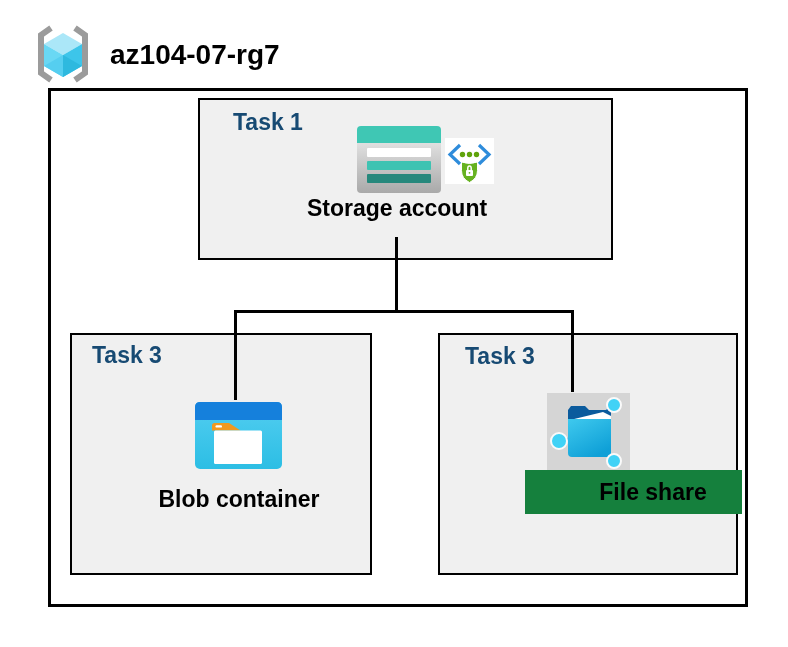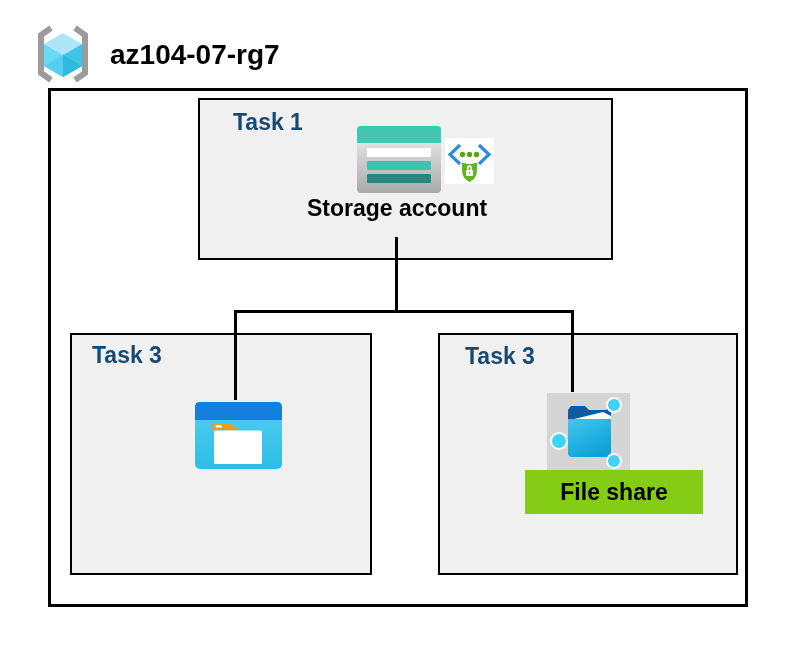--- a/index.html
+++ b/index.html
@@ -28,21 +28,21 @@
     position:absolute; left:110px; top:41px; color:#000000;
     font-weight:bold; font-size:28px; line-height:1; white-space:nowrap;
   }
   .icon-wrap { position:absolute; line-height:0; }
   .fs-icon-bg {
     position:absolute; left:107px; top:58px; width:83px; height:77px;
     background:#D5D5D5;
   }
   .fs-label-bg {
     position:absolute; left:85px; top:135px; width:178px; height:44px;
-    background:#84cc16; display:flex; align-items:center; justify-content:center;
+    background:#15803d; display:flex; align-items:center; justify-content:center;padding-left:39px;
   }
   .fs-label-bg .fs-text {
     color:#000000; font-weight:bold; font-size:23px; line-height:1; white-space:nowrap;
   }
 </style>
 </head>
 <body>
 
 <div class="page">
 
@@ -105,20 +105,21 @@
               <stop offset="1" stop-color="#2CBEE4"></stop>
           </linearGradient>
         </defs>
         <rect x="0" y="0" width="87" height="67" rx="5" fill="url(#blobGrad)"></rect>
         <path d="M0,18 V5 Q0,0 5,0 H82 Q87,0 87,5 V18 Z" fill="#1580DC"></path>
         <path d="M17,28.5 V23.5 Q17,21 19.5,21 H34 L45.5,28.5 Z" fill="#F0991F"></path>
         <rect x="19" y="28.5" width="48" height="33.5" rx="1.5" fill="#FFFFFF"></rect>
         <rect x="20.5" y="23.2" width="6.5" height="2.4" rx="1.2" fill="#FFFFFF"></rect>
       </svg>
     </div>
+    <div class="resource-label" style="left:167px; top:153px;">Blob container</div>
   </div>
 
   <div class="task-box" style="left:438px; top:333px; width:300px; height:242px;">
     <div class="task-label" style="left:25px; top:10px;">Task 3</div>
     <div class="fs-icon-bg">
       <div class="icon-wrap" style="left:0; top:0;">
         <svg width="83" height="77" viewBox="0 0 83 77">
           <defs>
             <linearGradient id="fsGrad" x1="0" y1="0" x2="0.6" y2="1">
               <stop offset="0" stop-color="#3FC9EE"></stop>

